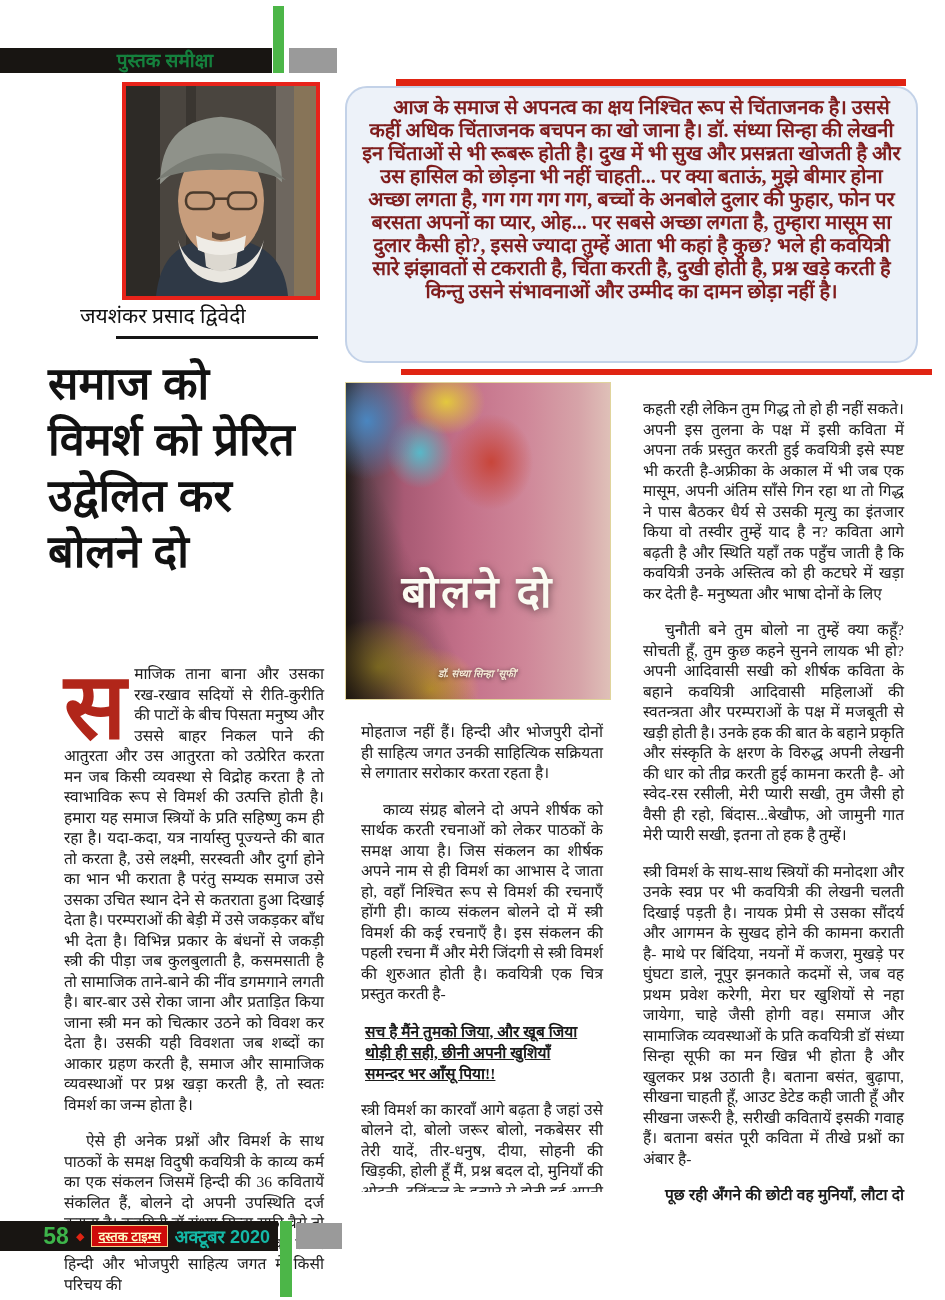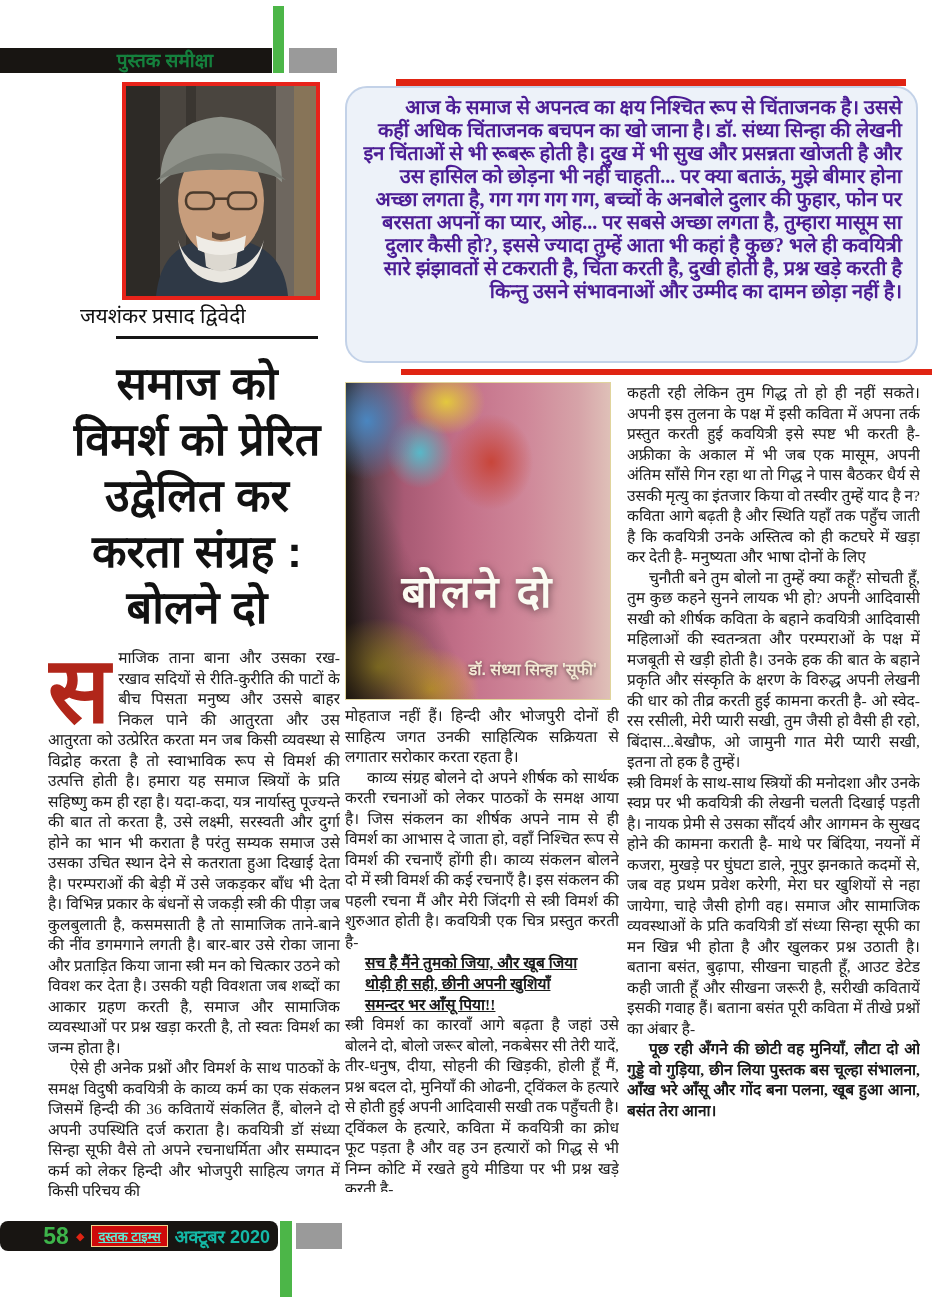--- a/index.html
+++ b/index.html
@@ -21,34 +21,34 @@
   .photo-frame svg{display:block;width:100%;height:100%;}
   .reviewer-name{position:absolute;left:80px;top:301px;width:275px;text-align:left;
     font-weight:normal;font-size:21px;color:#111;}
   .caption-rule{position:absolute;left:116px;top:336px;width:202px;height:3px;background:#151515;}
 
   
   .quote-box{
     position:absolute;left:345px;top:86px;width:573px;height:277px;box-sizing:border-box;
     background:#edf2f9;border:2px solid #c3d2e8;border-radius:22px;padding:8px 14px;overflow:hidden;
   }
-  .quote-text{font-size:20px;line-height:23px;font-weight:bold;color:#4c1d95;text-align:right;text-indent:20px;margin:0;}
+  .quote-text{font-size:20px;line-height:23px;font-weight:bold;color:#7f1d1d;text-align:center;text-indent:20px;margin:0;}
   .red-line-top{position:absolute;left:396px;top:79px;width:510px;height:7px;background:#e02413;}
   .red-line-mid{position:absolute;left:401px;top:369px;width:531px;height:6px;background:#e02413;}
 
   
   .headline{
-    position:absolute;left:48px;top:356px;width:298px;text-align:center;
+    position:absolute;left:48px;top:356px;width:298px;
     font-family:"Liberation Sans","DejaVu Sans",sans-serif;
     font-weight:bold;color:#121212;font-size:45px;line-height:56px;letter-spacing:0px;
   }
 
   
   .col{position:absolute;font-size:15.5px;line-height:20.5px;text-align:justify;overflow:hidden;}
-  .col p{margin:0;}
+  .col p{margin:16px;}
   .col p.indent{text-indent:22px;}
   .col-left{left:48px;top:648px;width:292px;height:642px;}
   .col-mid{left:345px;top:706px;width:274px;height:486px;}
   .col-right{left:627px;top:383px;width:293px;height:822px;}
   .dropcap{
     float:left;color:#b1261a;font-weight:bold;font-size:92px;line-height:76px;
     margin:4px 8px 0 0;font-family:"Liberation Sans","DejaVu Sans",sans-serif;
   }
   .poem{font-weight:bold;margin:0 0 0 20px;}
   .poem div{line-height:21px;text-decoration:underline;}
@@ -67,32 +67,33 @@
       radial-gradient(55px 60px at 28% 22%, #58b8c8 0%, rgba(88,184,200,0) 60%),
       radial-gradient(70px 80px at 55% 25%, #c8453a 0%, rgba(200,69,58,0) 60%),
       linear-gradient(90deg, #241d1a 0%, #5e3f4a 7%, #a85a74 22%, #c4718a 45%, #cf8799 68%, #d6a3a8 88%, #dfc0b8 100%);
   }
   .cover-title{
     position:absolute;left:10%;top:56%;width:80%;text-align:center;color:#fbfbf2;font-weight:bold;
     font-size:44px;letter-spacing:3px;text-shadow:0 2px 8px rgba(0,0,0,.55);
     font-family:"Liberation Sans","DejaVu Sans",sans-serif;
   }
   .cover-author{
-    position:absolute;left:5%;bottom:6%;width:90%;text-align:right;color:#f3e8d4;font-weight:bold;
-    font-size:16px;text-shadow:0 1px 4px rgba(0,0,0,.6);
+    position:absolute;left:5%;bottom:6%;width:90%;text-align:center;color:#f3e8d4;font-weight:bold;
+    font-size:10px;text-shadow:0 1px 4px rgba(0,0,0,.6);
     font-family:"Liberation Sans","DejaVu Sans",sans-serif;
+    font-style:italic;
   }
 
   
   .footer-bar{position:absolute;left:0;top:1221px;width:278px;height:30px;background:#181512;
     display:flex;align-items:center;justify-content:flex-end;gap:7px;padding-right:8px;box-sizing:border-box;
-    font-family:"Liberation Sans","DejaVu Sans",sans-serif;border-radius:8px;}
+    font-family:"Liberation Sans","DejaVu Sans",sans-serif;}
   .page-num{color:#3db54a;font-weight:bold;font-size:23px;}
   .diamond{color:#e02413;font-size:11px;}
-  .mag-name{background:#cf0a0a;color:#5eead4;font-weight:bold;font-size:13px;padding:1px 6px;
+  .mag-name{background:#cf0a0a;color:#fef9c3;font-weight:bold;font-size:13px;padding:1px 6px;
     text-decoration:underline;border:1px solid #f5d28a;}
   .issue-date{color:#14b8a6;font-weight:bold;font-size:18px;}
   .footer-green{position:absolute;left:280px;top:1221px;width:12px;height:76px;background:#4cb648;}
   .footer-gray{position:absolute;left:296px;top:1223px;width:46px;height:26px;background:#9a9a9a;}
 </style>
 </head>
 <body>
 
 <div id="page">
 
@@ -128,21 +129,20 @@
   <div class="red-line-top"></div>
   <div class="quote-box">
     <p class="quote-text">आज के समाज से अपनत्व का क्षय निश्चित रूप से चिंताजनक है। उससे कहीं अधिक चिंताजनक बचपन का खो जाना है। डॉ. संध्या सिन्हा की लेखनी इन चिंताओं से भी रूबरू होती है। दुख में भी सुख और प्रसन्नता खोजती है और उस हासिल को छोड़ना भी नहीं चाहती... पर क्या बताऊं, मुझे बीमार होना अच्छा लगता है, गग गग गग गग, बच्चों के अनबोले दुलार की फुहार, फोन पर बरसता अपनों का प्यार, ओह... पर सबसे अच्छा लगता है, तुम्हारा मासूम सा दुलार कैसी हो?, इससे ज्यादा तुम्हें आता भी कहां है कुछ? भले ही कवयित्री सारे झंझावतों से टकराती है, चिंता करती है, दुखी होती है, प्रश्न खड़े करती है किन्तु उसने संभावनाओं और उम्मीद का दामन छोड़ा नहीं है।</p>
   </div>
   <div class="red-line-mid"></div>
 
   <div class="headline">
     <div>समाज को</div>
     <div>विमर्श को प्रेरित</div>
     <div>उद्वेलित कर</div>
-    <div>करता संग्रह :</div>
     <div>बोलने दो</div>
   </div>
 
   <div class="book-cover">
     <div class="cover-title">बोलने दो</div>
     <div class="cover-author">डॉ. संध्या सिन्हा 'सूफी'</div>
   </div>
 
   <div class="col col-left">
     <p><span class="dropcap">स</span><span>माजिक ताना बाना और उसका रख-रखाव सदियों से रीति-कुरीति की पाटों के बीच पिसता मनुष्य और उससे बाहर निकल पाने की आतुरता और उस आतुरता को उत्प्रेरित करता मन जब किसी व्यवस्था से विद्रोह करता है तो स्वाभाविक रूप से विमर्श की उत्पत्ति होती है। हमारा यह समाज स्त्रियों के प्रति सहिष्णु कम ही रहा है। यदा-कदा, यत्र नार्यास्तु पूज्यन्ते की बात तो करता है, उसे लक्ष्मी, सरस्वती और दुर्गा होने का भान भी कराता है परंतु सम्यक समाज उसे उसका उचित स्थान देने से कतराता हुआ दिखाई देता है। परम्पराओं की बेड़ी में उसे जकड़कर बाँध भी देता है। विभिन्न प्रकार के बंधनों से जकड़ी स्त्री की पीड़ा जब कुलबुलाती है, कसमसाती है तो सामाजिक ताने-बाने की नींव डगमगाने लगती है। बार-बार उसे रोका जाना और प्रताड़ित किया जाना स्त्री मन को चित्कार उठने को विवश कर देता है। उसकी यही विवशता जब शब्दों का आकार ग्रहण करती है, समाज और सामाजिक व्यवस्थाओं पर प्रश्न खड़ा करती है, तो स्वतः विमर्श का जन्म होता है।</span></p>

